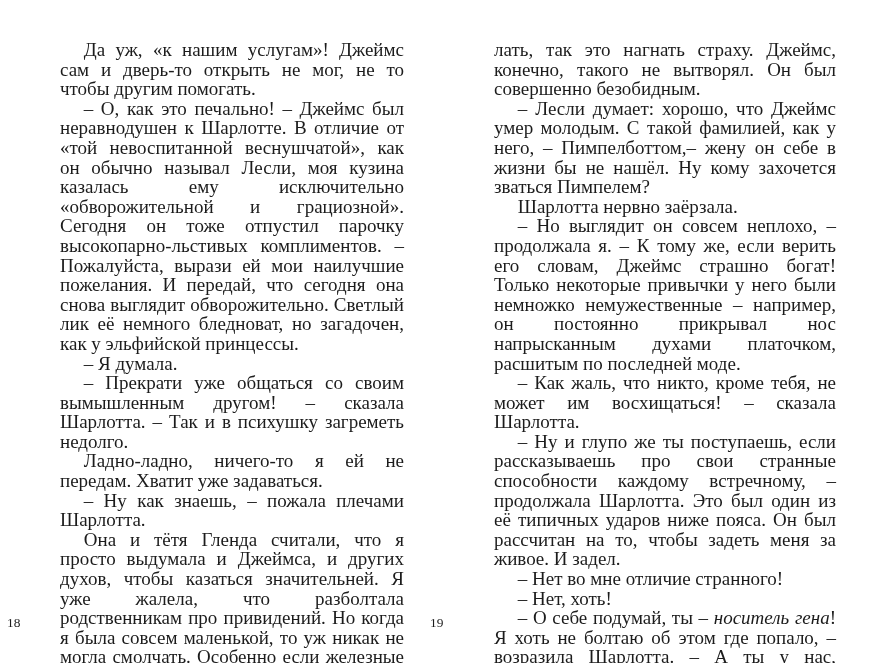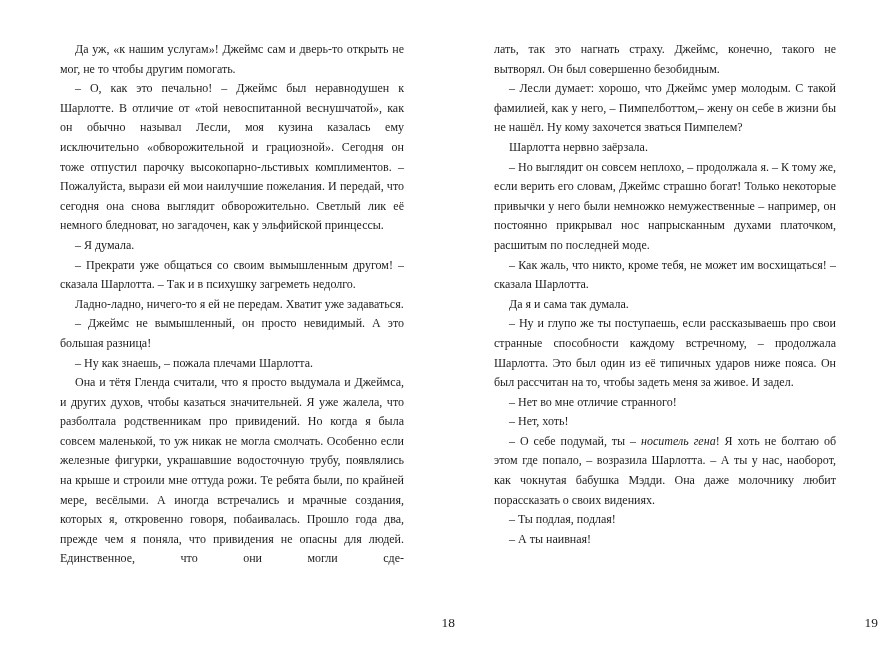--- a/index.html
+++ b/index.html
@@ -7,55 +7,53 @@
     width: 896px; height: 663px; background: #ffffff; position: relative; overflow: hidden;
     font-family: "Liberation Serif", "DejaVu Serif", serif; color: #1c1c1c;
   }
   .page { position: absolute; top: 0; height: 663px; }
   .page-left { left: 0; width: 448px; }
   .page-right { left: 448px; width: 448px; }
   .col { position: absolute; top: 40px; }
   .page-left .col { left: 60px; width: 344px; }
   .page-right .col { left: 46px; width: 342px; }
   .para {
-    margin: 0; font-size: 12px; line-height: 19.6px;
+    margin: 0; font-size: 19px; line-height: 19.6px;
     text-align: justify; text-indent: 1.25em; hyphens: manual;
   }
   .para.noindent { text-indent: 0; }
   .para.last-justify { text-align-last: justify; }
-  .page-num { position: absolute; top: 615px; width: 100%; text-align: right; font-size: 13.4px; }
+  .page-num { position: absolute; top: 615px; width: 100%; text-align: left; font-size: 13.4px; }
   .page-left .page-num { left: 7px; }
   .page-right .page-num { left: -18px; }
   .ital { font-style: italic; }
 </style>
 </head>
 <body>
 
 <div class="page page-left">
   <div class="col">
     <p class="para">Да уж, «к нашим услугам»! Джеймс сам и дверь-то открыть не мог, не то чтобы другим помогать.</p>
     <p class="para">– О, как это печально! – Джеймс был неравнодушен к Шарлотте. В отличие от «той невоспитанной веснушча­той», как он обычно называл Лесли, моя кузина казалась ему исключительно «обворожительной и грациозной». Сегодня он тоже отпустил парочку высокопарно-льстивых комплиментов. – Пожалуйста, вырази ей мои наилучшие пожелания. И передай, что сегодня она сно­ва выглядит обворожительно. Светлый лик её немного бледноват, но загадочен, как у эльфийской принцессы.</p>
     <p class="para">– Я думала.</p>
     <p class="para">– Прекрати уже общаться со своим вымышленным другом! – сказала Шарлотта. – Так и в психушку загре­меть недолго.</p>
     <p class="para">Ладно-ладно, ничего-то я ей не передам. Хватит уже задаваться.</p>
-    <p class="para">– Джеймс не вымышленный, он просто невидимый. А это большая разница!</p>
     <p class="para">– Ну как знаешь, – пожала плечами Шарлотта.</p>
     <p class="para last-justify">Она и тётя Гленда считали, что я просто выдумала и Джеймса, и других духов, чтобы казаться значительней. Я уже жалела, что разболтала родственникам про при­видений. Но когда я была совсем маленькой, то уж ни­как не могла смолчать. Особенно если железные фигур­ки, украшавшие водосточную трубу, появлялись на кры­ше и строили мне оттуда рожи. Те ребята были, по край­ней мере, весёлыми. А иногда встречались и мрачные создания, которых я, откровенно говоря, побаивалась. Прошло года два, прежде чем я поняла, что привидения не опасны для людей. Единственное, что они могли сде-</p>
   </div>
   <div class="page-num">18</div>
 </div>
 
 <div class="page page-right">
   <div class="col">
     <p class="para noindent">лать, так это нагнать страху. Джеймс, конечно, такого не вытворял. Он был совершенно безобидным.</p>
     <p class="para">– Лесли думает: хорошо, что Джеймс умер молодым. С такой фамилией, как у него, – Пимпелботтом,– жену он себе в жизни бы не нашёл. Ну кому захочется зваться Пимпелем?</p>
     <p class="para">Шарлотта нервно заёрзала.</p>
     <p class="para">– Но выглядит он совсем неплохо, – продолжала я. – К тому же, если верить его словам, Джеймс страшно бо­гат! Только некоторые привычки у него были немножко немужественные – например, он постоянно прикрывал нос напрысканным духами платочком, расшитым по последней моде.</p>
     <p class="para">– Как жаль, что никто, кроме тебя, не может им восхи­щаться! – сказала Шарлотта.</p>
-    <p class="para">Да я и сама так думала.</p>
     <p class="para">– Ну и глупо же ты поступаешь, если рассказыва­ешь про свои странные способности каждому встречно­му, – продолжала Шарлотта. Это был один из её типич­ных ударов ниже пояса. Он был рассчитан на то, чтобы задеть меня за живое. И задел.</p>
     <p class="para">– Нет во мне отличие странного!</p>
     <p class="para">– Нет, хоть!</p>
     <p class="para">
       <span>– О себе подумай, ты – </span><span class="ital">носитель гена</span><span>! Я хоть не болтаю об этом где попало, – возразила Шарлот­та. – А ты у нас, наоборот, как чокнутая бабушка Мэд­ди. Она даже молочнику любит порассказать о своих видениях.</span>
     </p>
     <p class="para">– Ты подлая, подлая!</p>
     <p class="para">– А ты наивная!</p>
   </div>
   <div class="page-num">19</div>

